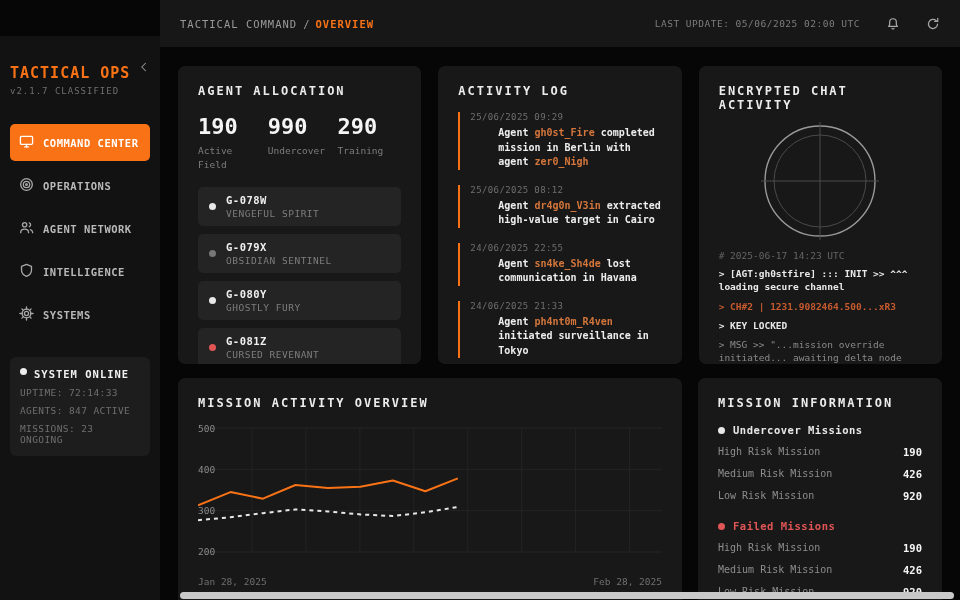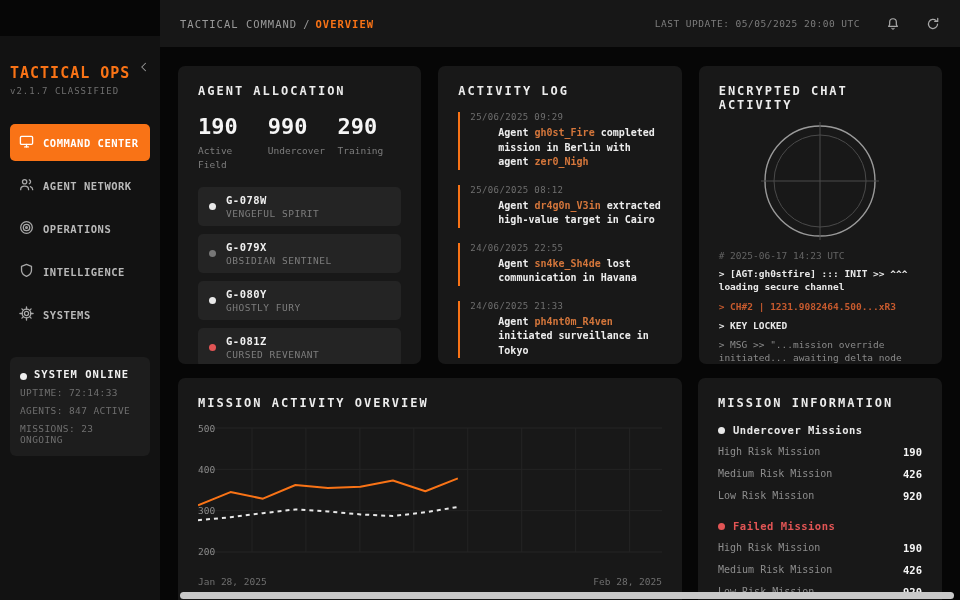--- a/index.html
+++ b/index.html
@@ -14,21 +14,21 @@
   .brand-sub { color:#6f6f6f; font-size:9px; margin-top:4px; letter-spacing:1px; }
   .collapse-btn { position:absolute; top:22px; right:10px; cursor:pointer; }
   .nav { margin-top:28px; }
   .nav-item { display:flex; align-items:center; gap:9px; padding:10px 9px;
     border-radius:5px; margin-bottom:6px; color:#b9b9b9; font-size:10.5px;
     letter-spacing:0.5px; font-weight:bold; cursor:pointer; }
   .nav-item.active { background:#f97316; color:#fff; }
   .nav-item.active .icon-stroke { stroke:#fff; }
   .icon-stroke { stroke:#a8a8a8; fill:none; stroke-width:1.4; stroke-linecap:round; stroke-linejoin:round; }
   .status-box { background:#1d1d1d; border-radius:6px; padding:11px 10px; margin-top:24px; }
-  .status-title { display:flex; align-items:flex-end; gap:7px; font-size:10.5px;
+  .status-title { display:flex; align-items:flex-start; gap:7px; font-size:10.5px;
     font-weight:bold; color:#f2f2f2; letter-spacing:1px; }
   .dot { width:7px; height:7px; border-radius:50%; background:#eee; display:inline-block; flex:0 0 7px; }
   .status-line { color:#6f6f6f; font-size:9.5px; margin-top:7px; letter-spacing:0.4px; }
 
   
   .right { flex:1; display:flex; flex-direction:column; position:relative; }
   .topbar { height:47px; background:#171717; display:flex; align-items:center;
     padding:0 20px; flex:0 0 47px; }
   .crumb-root { color:#9a9a9a; font-size:10.5px; letter-spacing:1px; }
   .crumb-sep { color:#9a9a9a; font-size:10.5px; margin:0 6px; }
@@ -111,37 +111,37 @@
               <rect x="1.5" y="2.5" width="13" height="8.5" rx="1.2" class="icon-stroke"></rect>
               <line x1="6" y1="13.8" x2="10" y2="13.8" class="icon-stroke"></line>
               <line x1="8" y1="11" x2="8" y2="13.8" class="icon-stroke"></line>
             </svg>
         </span>
         <span>COMMAND CENTER</span>
       </div>
       <div class="nav-item">
         <span>
           <svg width="15" height="15" viewBox="0 0 16 16">
+              <circle cx="8" cy="8" r="6.2" class="icon-stroke"></circle>
+              <circle cx="8" cy="8" r="3.4" class="icon-stroke"></circle>
+              <circle cx="8" cy="8" r="0.9" class="icon-stroke"></circle>
+            </svg>
+        </span>
+        <span>OPERATIONS</span>
+      </div>
+      <div class="nav-item">
+        <span>
+          <svg width="15" height="15" viewBox="0 0 16 16">
               <circle cx="6" cy="5" r="2.3" class="icon-stroke"></circle>
               <path d="M1.8 13.5c0-2.3 1.9-3.7 4.2-3.7s4.2 1.4 4.2 3.7" class="icon-stroke"></path>
               <path d="M11 3a2.3 2.3 0 0 1 0 4.2" class="icon-stroke"></path>
               <path d="M12.2 10.2c1.4.5 2.4 1.6 2.4 3.3" class="icon-stroke"></path>
             </svg>
         </span>
         <span>AGENT NETWORK</span>
-      </div>
-      <div class="nav-item">
-        <span>
-          <svg width="15" height="15" viewBox="0 0 16 16">
-              <circle cx="8" cy="8" r="6.2" class="icon-stroke"></circle>
-              <circle cx="8" cy="8" r="3.4" class="icon-stroke"></circle>
-              <circle cx="8" cy="8" r="0.9" class="icon-stroke"></circle>
-            </svg>
-        </span>
-        <span>OPERATIONS</span>
       </div>
       <div class="nav-item">
         <span>
           <svg width="15" height="15" viewBox="0 0 16 16">
               <path d="M8 1.5l5.3 2v4.2c0 3.2-2.3 5.3-5.3 6.6-3-1.3-5.3-3.4-5.3-6.6V3.5z" class="icon-stroke"></path>
             </svg>
         </span>
         <span>INTELLIGENCE</span>
       </div>
       <div class="nav-item">
@@ -175,21 +175,21 @@
       <div class="status-line">MISSIONS: 23 ONGOING</div>
     </div>
   </aside>
 
   <div class="right">
     <header class="topbar">
       <span class="crumb-root">TACTICAL COMMAND</span>
       <span class="crumb-sep">/</span>
       <span class="crumb-cur">OVERVIEW</span>
       <div class="topbar-right">
-        <span class="last-update">LAST UPDATE: 05/05/2025 20:00 UTC</span>
+        <span class="last-update">LAST UPDATE: 05/06/2025 02:00 UTC</span>
         <span class="tb-icon">
           <svg width="14" height="14" viewBox="0 0 16 16">
               <path d="M8 2a3.8 3.8 0 0 0-3.8 3.8v2.7L3 10.8h10l-1.2-2.3V5.8A3.8 3.8 0 0 0 8 2z" class="icon-stroke"></path>
               <path d="M6.8 13a1.3 1.3 0 0 0 2.4 0" class="icon-stroke"></path>
             </svg>
         </span>
         <span class="tb-icon">
           <svg width="14" height="14" viewBox="0 0 16 16">
               <path d="M13.2 8a5.2 5.2 0 1 1-1.6-3.8" class="icon-stroke"></path>
               <polyline points="13.4,1.6 13.4,5 10,5" class="icon-stroke"></polyline>

